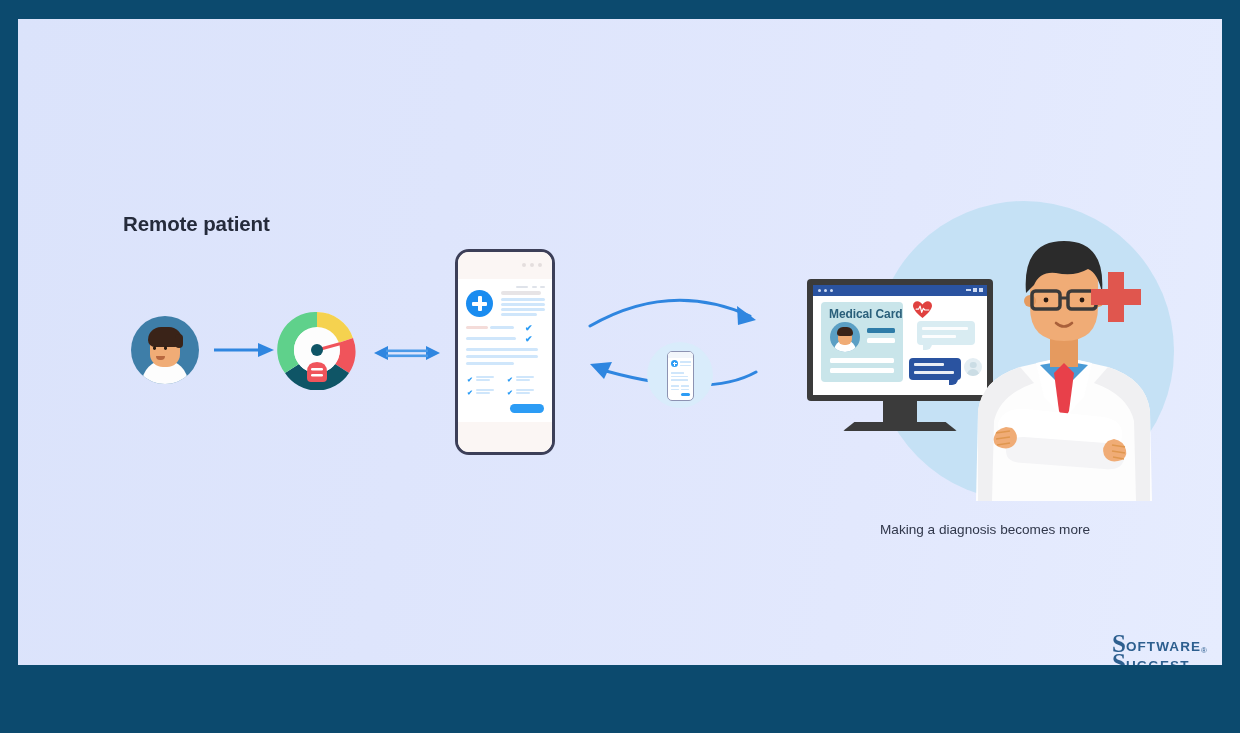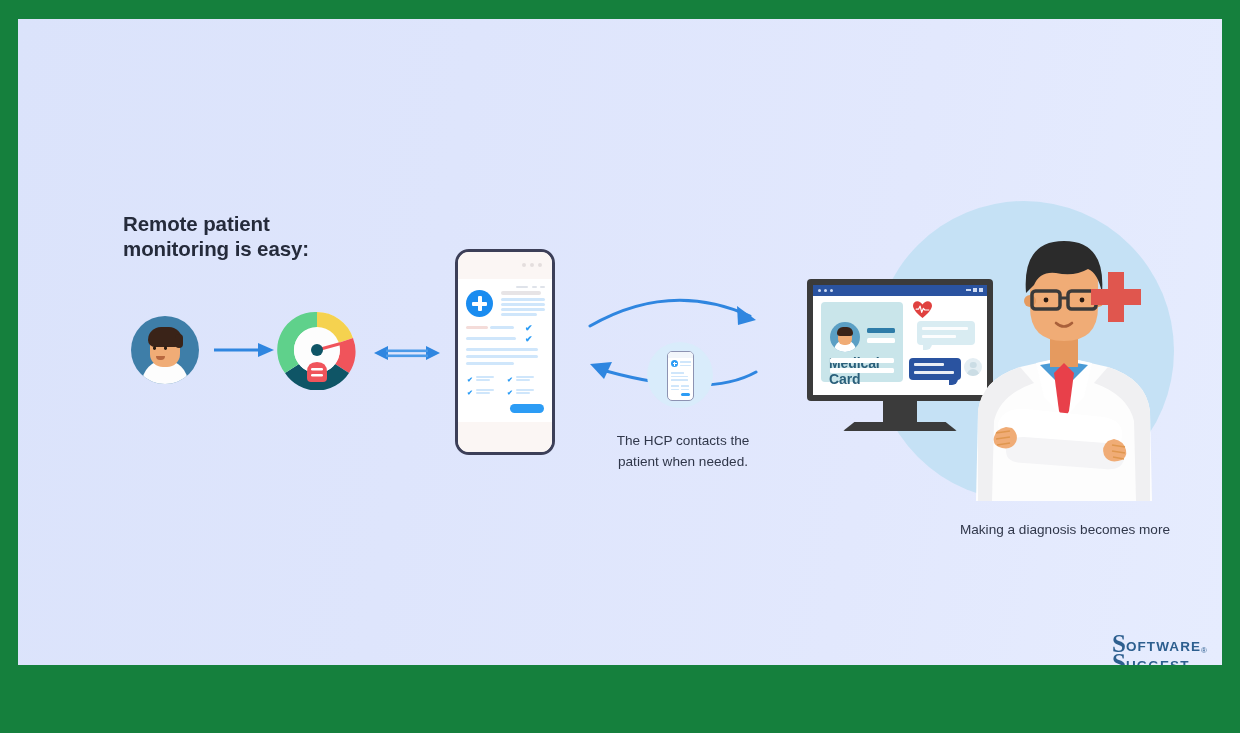--- a/index.html
+++ b/index.html
@@ -5,21 +5,21 @@
   * { box-sizing: border-box; margin: 0; padding: 0; }
   html, body {
     width: 1240px; height: 733px;
     background: #000000;
     font-family: "Liberation Sans", sans-serif;
     overflow: hidden;
   }
   #stage {
     position: relative;
     width: 1240px; height: 733px;
-    background: #15803d;
+    background: #0c4a6e;
   }
   #canvas {
     position: absolute;
     left: 18px; top: 19px;
     width: 1204px; height: 646px;
     background: linear-gradient(100deg, #dbe3fb 0%, #dee5fc 35%, #e2e8fd 70%, #e6ecfe 100%);
     overflow: hidden;
   }
 
   
@@ -172,23 +172,22 @@
   #monitor .tb-dots { position:absolute; left:5px; top:4px; display:flex; gap:3px; }
   #monitor .tb-dots i { width:3px; height:3px; border-radius:50%; background:#cfdcf4; display:block; }
   #monitor .tb-ctrl { position:absolute; right:4px; top:3px; display:flex; gap:2px; align-items:center; }
   #monitor .tb-ctrl i { display:block; background:#cfdcf4; }
   #monitor .body { position:absolute; left:0; top:11px; width:100%; height:99px; background:#fff; }
   #medcard {
     position:absolute; left:8px; top:6px; width:82px; height:80px;
     background:#c9e5ea; border-radius:4px;
   }
   #medcard .mc-title {
-    position:absolute; left:8px; top:5px; font-size:14px; font-weight:700; color:#2a5f7a;
+    position:absolute; left:8px; top:5px; font-size:12px; font-weight:700; color:#2a5f7a;
     letter-spacing:-0.1px;
-    margin-top:48px;
   }
   #medcard .mc-avatar {
     position:absolute; left:9px; top:20px; width:30px; height:30px; border-radius:50%;
     background:#5b9fc4; overflow:hidden;
   }
   #medcard .mc-avatar .b { position:absolute; left:50%; bottom:-2px; transform:translateX(-50%); width:22px; height:14px; border-radius:11px 11px 0 0; background:#fff; }
   #medcard .mc-avatar .f { position:absolute; left:50%; top:7px; transform:translateX(-50%); width:14px; height:16px; border-radius:7px 7px 6px 6px; background:#f0ac76; }
   #medcard .mc-avatar .h { position:absolute; left:50%; top:5px; transform:translateX(-50%); width:16px; height:9px; border-radius:8px 8px 4px 4px; background:#3a2318; }
   .mcbar { position:absolute; border-radius:1.5px; }
   .mcbar.dark { background:#2e7ca8; }
@@ -212,21 +211,21 @@
   
   #doctor { position: absolute; left: 946px; top: 192px; width: 200px; height: 290px; }
   #redcross { position: absolute; left: 1073px; top: 253px; width: 50px; height: 50px; }
   #redcross::before, #redcross::after { content:""; position:absolute; background:#e0564e; }
   #redcross::before { left:17px; top:0; width:16px; height:50px; }
   #redcross::after { left:0; top:17px; width:50px; height:16px; }
 
   
   #right-caption {
     position: absolute; left: 862px; top: 500px;
-    width: 290px; text-align: right;
+    width: 290px; text-align: left;
     font-size: 13.6px; line-height: 1.56; color: #30374a;
   }
 
   
   #logo {
     position: absolute; left: 1094px; top: 614px;
     color: #2d5f8f; line-height: 1;
   }
   #logo .l1, #logo .l2 { display:flex; align-items:flex-end; }
   #logo .big { font-size: 25px; font-weight: 700; font-family:"Liberation Serif", serif; line-height:0.86; }
@@ -238,21 +237,20 @@
   #logo .l2 { margin-top: -3px; }
 </style>
 </head>
 <body>
 
 <div id="stage">
   <div id="canvas">
 
     <div id="headline">
       <div>Remote patient</div>
-      <div>monitoring is easy:</div>
     </div>
 
     <div id="avatar">
       <div class="av-body"></div>
       <div class="av-neck"></div>
       <div class="av-face"></div>
       <div class="av-hair"></div>
       <div class="av-eye l"></div>
       <div class="av-eye r"></div>
       <div class="av-mouth"></div>
@@ -352,24 +350,20 @@
       <div class="mbar" style="left:3px; top:20px; width:13px; height:1.6px;"></div>
       <div class="mbar" style="left:3px; top:23.5px; width:17px; height:1.6px;"></div>
       <div class="mbar" style="left:3px; top:27px; width:17px; height:1.6px;"></div>
       <div class="mbar" style="left:3px; top:33px; width:8px; height:1.6px;"></div>
       <div class="mbar" style="left:13px; top:33px; width:8px; height:1.6px;"></div>
       <div class="mbar" style="left:3px; top:36.5px; width:8px; height:1.6px;"></div>
       <div class="mbar" style="left:13px; top:36.5px; width:8px; height:1.6px;"></div>
       <div class="mbtn"></div>
     </div>
 
-    <div id="hcp-caption">
-      <div>The HCP contacts the</div>
-      <div>patient when needed.</div>
-    </div>
 
     <div id="blue-circle"></div>
 
     <div id="monitor">
       <div class="frame">
         <div class="screen">
 
           <div class="titlebar">
             <div class="tb-dots">
                 <i></i>

